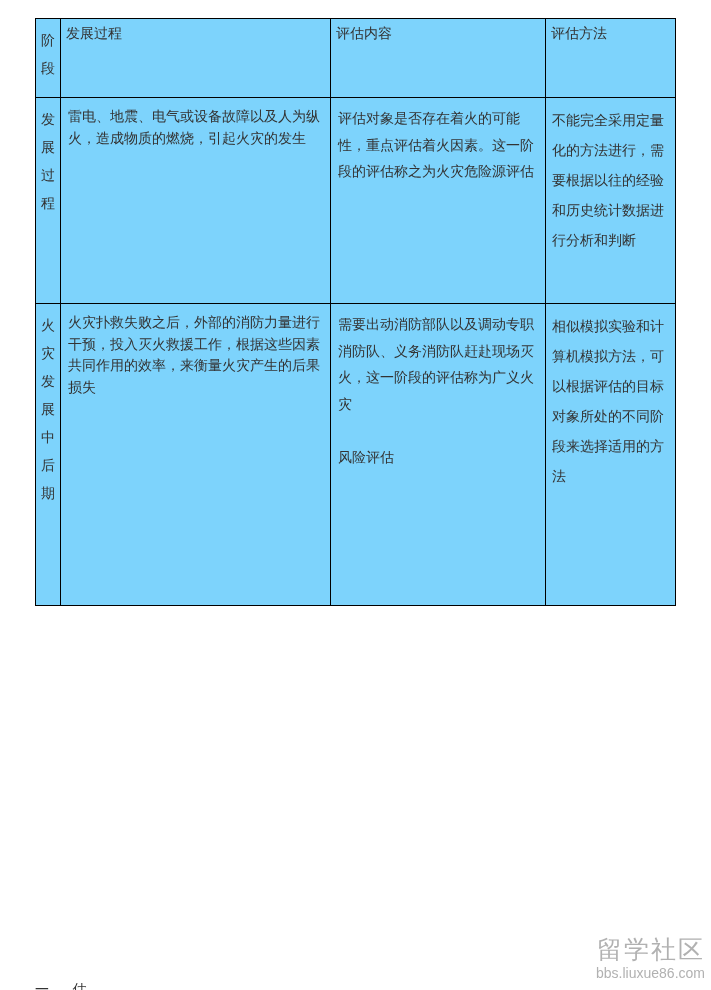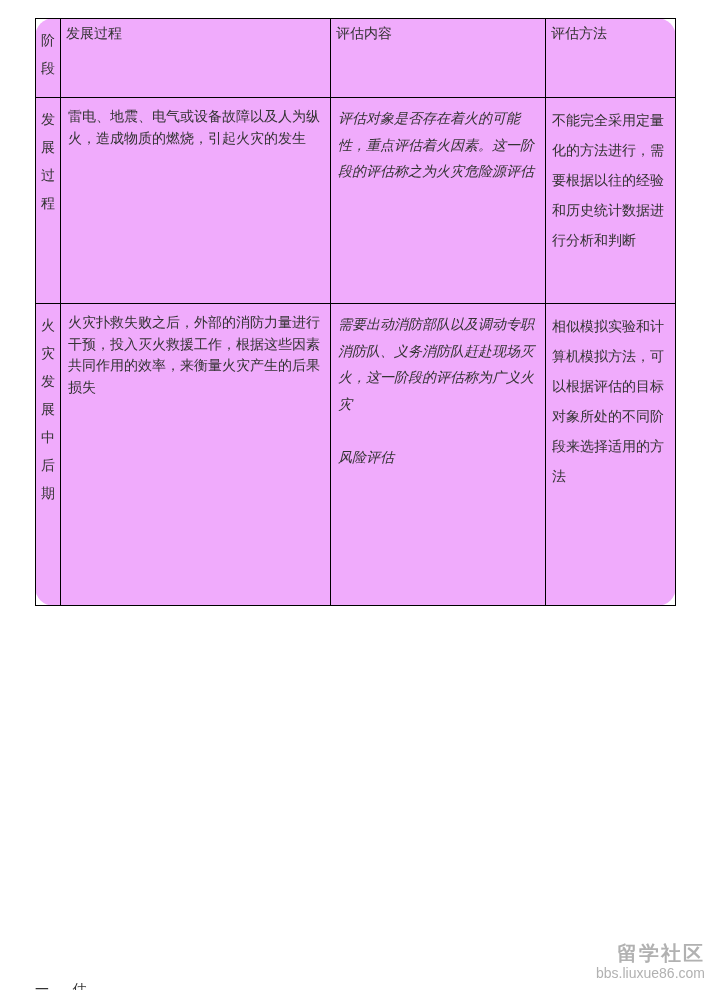--- a/index.html
+++ b/index.html
@@ -4,50 +4,49 @@
 <style>
   html,body{margin:0;padding:0;}
   body{
     width:711px;height:990px;position:relative;overflow:hidden;
     background:#ffffff;color:#333333;
     font-family:"Liberation Serif","DejaVu Serif",serif;
   }
   table.main{
     position:absolute;left:35px;top:18px;width:640px;
     border-collapse:collapse;table-layout:fixed;
-    background:#f0abfc;
-    border-radius:19px;
+    background:#7dd3fc;
   }
   col.c-stage{width:25px;}
   col.c-process{width:270px;}
   col.c-content{width:215px;}
   col.c-method{width:130px;}
   th,td{
     border:1px solid #000000;
     vertical-align:top;text-align:left;
     font-size:14px;font-weight:normal;
     padding:6px 5px;color:#333333;
   }
   tr.hr{height:79px;}
   tr.r1{height:206px;}
   tr.r2{height:209px;}
   tr.r3{height:218px;}
   tr.r4{height:302px;}
   td.stage,th.stage{
     word-break:break-all;line-height:2.0;padding:8px 5px;
   }
   td.process{line-height:1.55;padding:8px 7px;word-break:break-all;}
-  td.content{line-height:1.9;padding:8px 7px;word-break:break-all;white-space:pre-line;font-style:italic;}
+  td.content{line-height:1.9;padding:8px 7px;word-break:break-all;white-space:pre-line;}
   td.method{line-height:2.15;padding:8px 6px;word-break:break-all;}
   .watermark{
     position:absolute;right:6px;bottom:8px;text-align:right;
     color:#a9a9a9;opacity:0.9;pointer-events:none;
     font-family:"Liberation Sans","DejaVu Sans",sans-serif;
   }
-  .watermark .wm-title{font-size:20px;font-weight:bold;letter-spacing:2px;line-height:1.1;}
+  .watermark .wm-title{font-size:25px;font-weight:normal;letter-spacing:2px;line-height:1.1;}
   .watermark .wm-url{font-size:14px;line-height:1.3;}
   .partial-line{
     position:absolute;left:35px;top:981px;
     font-size:14px;color:#333;letter-spacing:10px;white-space:nowrap;
   }
 </style>
 </head>
 <body>
 
 <table class="main">

